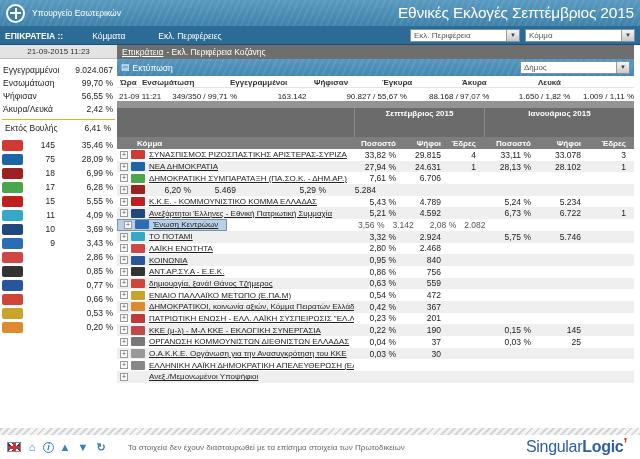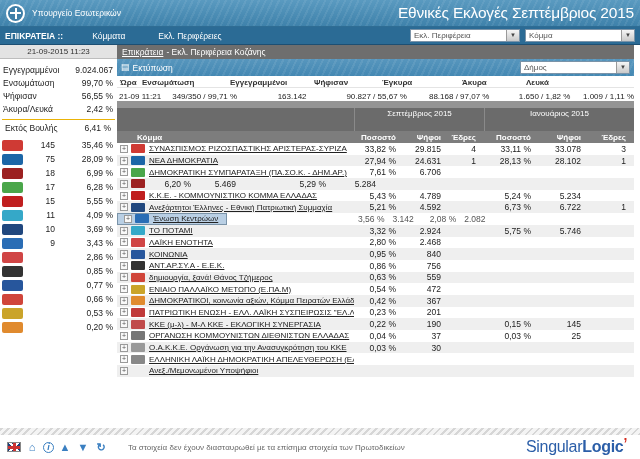--- a/index.html
+++ b/index.html
@@ -59,25 +59,25 @@
         repeating-linear-gradient(115deg, rgba(255,255,255,.08) 0 2px, rgba(255,255,255,0) 2px 6px),
         linear-gradient(#5796bd,#4488b3); }
   .printbtn { color:#fff; font-size:8.5px; display:flex; align-items:center; gap:3px; cursor:pointer; }
   .printbtn .picon { font-size:9px; line-height:9px; }
   .toolbar .sel { margin-left:auto; }
 
   .sumhead, .sumval { display:flex; align-items:flex-end; }
   .sumhead { height:12px; font-size:8px; font-weight:bold; color:#333; border-bottom:1px solid #e4e4e4; }
   .sumval  { height:13px; font-size:8px; color:#222; }
   .sumhead span, .sumval span { white-space:nowrap; overflow:visible; }
-  .h0{width:25px;padding-left:3px}.h1{width:88px}.h2{width:84px}.h3{width:68px}.h4{width:80px}.h5{width:64px}.h6{flex:1}
+  .h0{width:25px;padding-left:3px}.h1{width:88px}.h2{width:84px}.h3{width:68px}.h4{width:80px}.h5{width:76px}.h6{flex:1}
   .v0{width:60px;padding-left:2px}.v1{width:115px}.v2{width:75px}.v3{width:90px}.v4{width:98px}.v5{width:70px}.v6{flex:1}
 
   .tablegap { height:7px; background:#949494; }
-  .grouphead { height:23px; display:flex; background:#6b6b6b; color:#fff; font-size:8px; font-weight:normal; }
+  .grouphead { height:29px; display:flex; background:#6b6b6b; color:#fff; font-size:8px; font-weight:bold; }
   .grouphead .gspacer { width:237px; }
   .grouphead .g1 { width:130px; text-align:center; border-left:1px solid #8a8a8a; line-height:12px; }
   .grouphead .g2 { flex:1; text-align:center; border-left:1px solid #8a8a8a; line-height:12px; }
   .subhead { height:12px; display:flex; align-items:center; background:#7d7d7d; color:#fff; font-size:8px; font-weight:bold; }
   .subhead .shname { width:237px; padding-left:20px; }
   .sc { text-align:right; padding-right:8px; }
   .c0,.sc0{width:50px}.c1,.sc1{width:45px}.c2,.sc2{width:35px}.c3,.sc3{width:55px}.c4,.sc4{width:50px}.c5,.sc5{flex:1}
 
   .rtbody { }
   .rrow { display:flex; align-items:center; height:11.7px; background:#fff; font-size:8.5px; }

